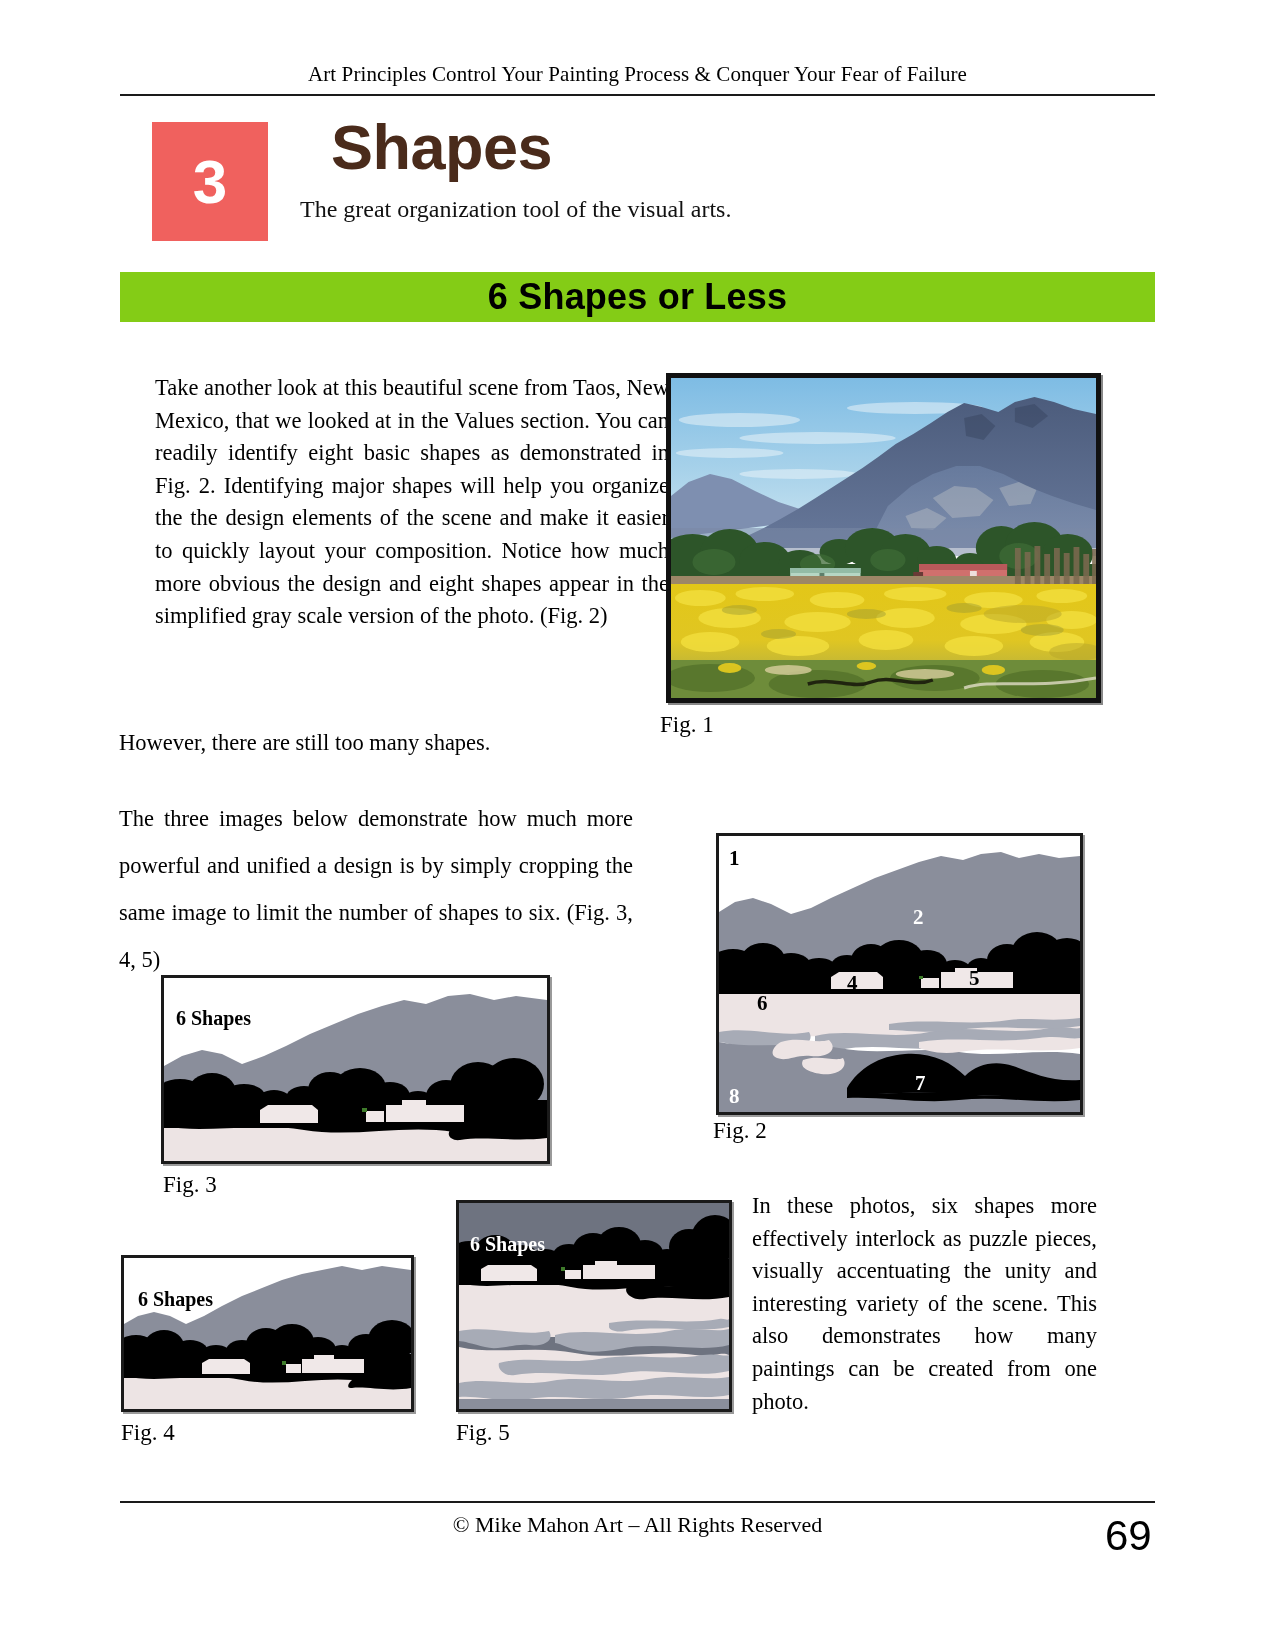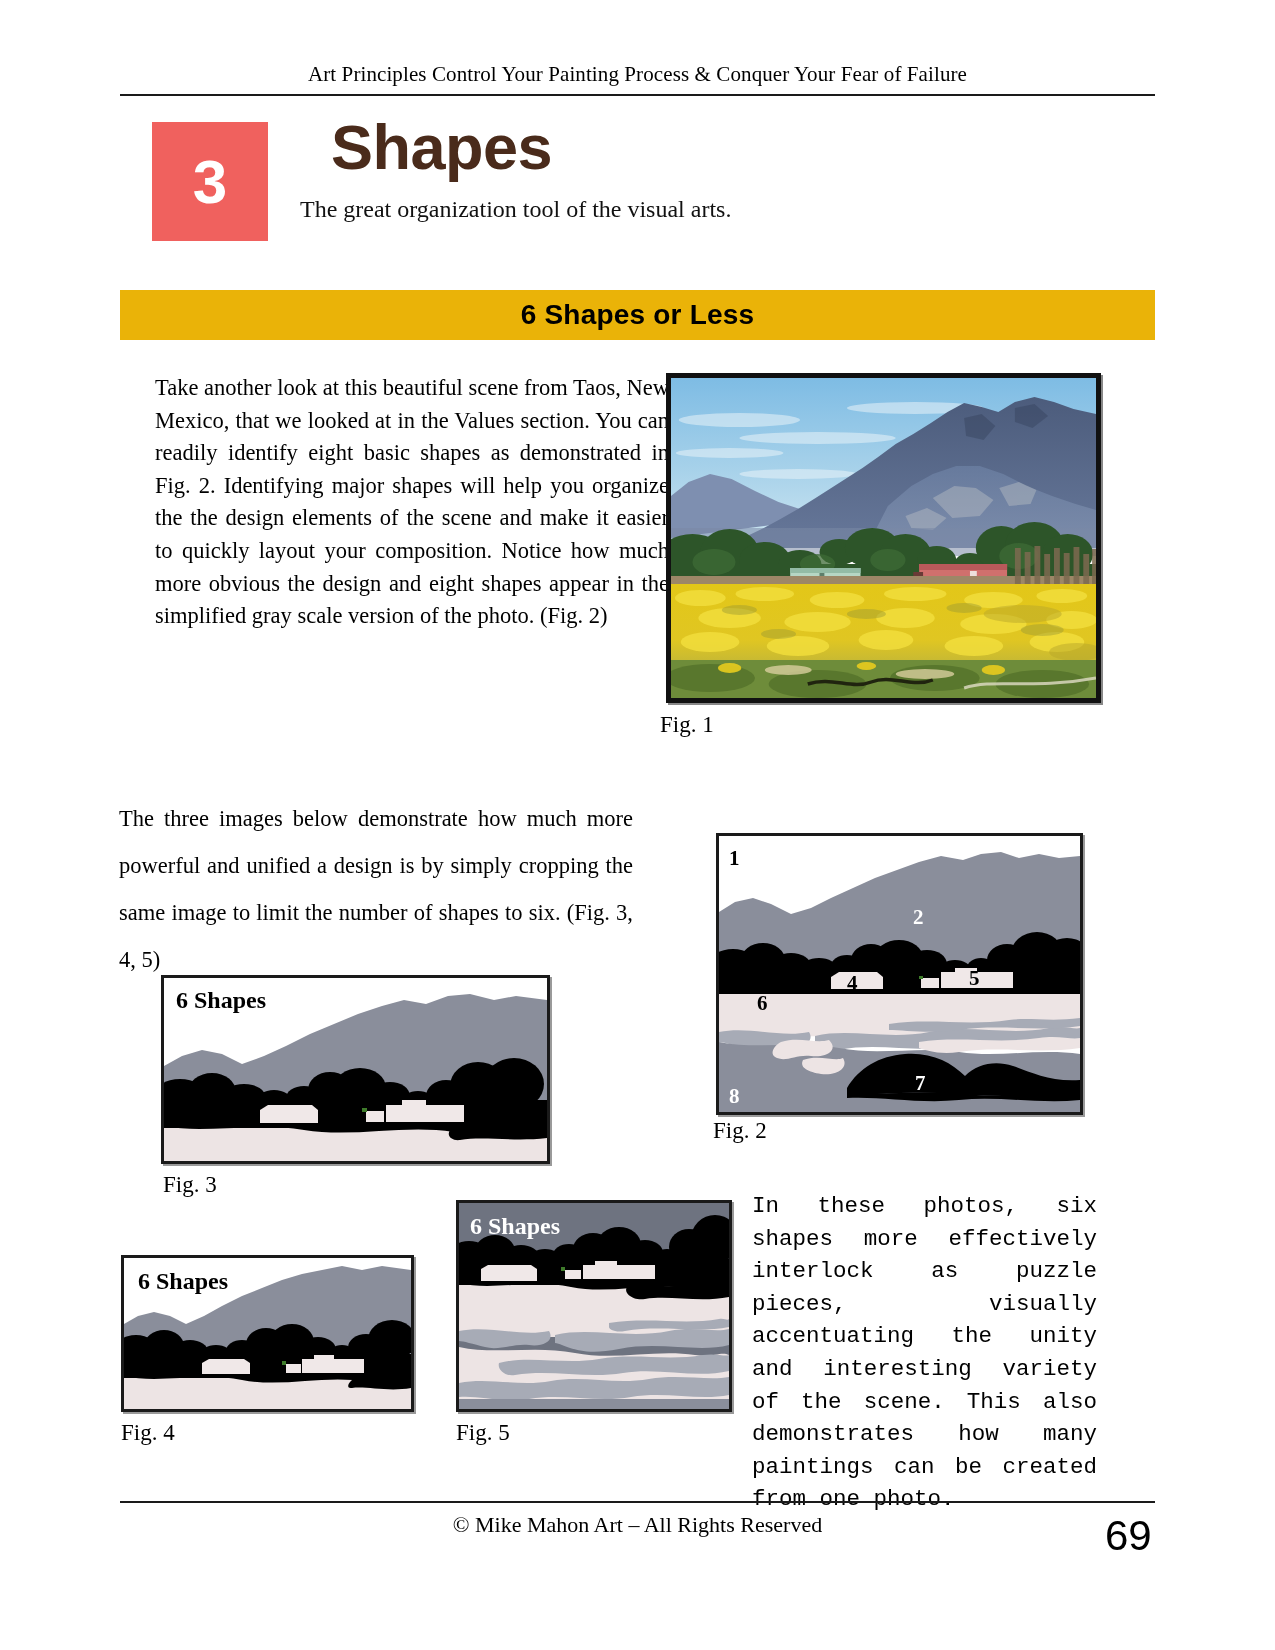--- a/index.html
+++ b/index.html
@@ -50,49 +50,47 @@
   .chapsub {
     position:absolute; left:300px; top:196px;
     font-family:"Liberation Serif", serif;
     font-size:24px;
     color:#111;
   }
 
   
   .sectionbar {
     position:absolute; left:120px; top:272px; width:1035px; height:50px;
-    background:#eab308;
+    background:#84cc16;
     font-family:"Liberation Sans", sans-serif;
     font-weight:bold;
-    font-size:28px;
+    font-size:36px;
     color:#000;
     text-align:center;
     line-height:50px;
     letter-spacing:0.2px;
-    margin-top:18px;
   }
 
   
   .col-left {
     position:absolute; left:119px; top:372px; width:514px;
     font-size:22.5px;
     line-height:32.6px;
     text-align:justify;
     text-justify:inter-word;
     margin-left:36px;
   }
   .col-left p { margin:0 0 31px 0; }
   .para-2 { position:absolute; left:119px; top:727px; width:514px; font-size:22.5px; line-height:32.6px; }
   .para-3 { position:absolute; left:119px; top:795px; width:514px; font-size:22.5px; line-height:47px; text-align:justify; }
 
   .col-right-text {
     position:absolute; left:752px; top:1190px; width:345px;
     font-size:22.5px; line-height:32.6px;
     text-align:justify;
-    font-family:Liberation Mono, monospace;
   }
 
   
   .cap { position:absolute; font-size:23px; }
 
   
   .figframe { position:absolute; box-sizing:border-box; overflow:hidden; }
   .figframe svg { display:block; width:100%; height:100%; }
 
   
@@ -123,24 +121,25 @@
   #fig5 {
     left:456px; top:1200px; width:276px; height:212px;
     border:3px solid #1a1a1a;
     box-shadow:2px 2px 0 #9a9a9a;
   }
 
   .figlabel {
     position:absolute;
     font-family:"Liberation Serif", serif;
     font-weight:bold;
-    font-size:24px;
+    font-size:20px;
     color:#000;
     z-index:5;
     pointer-events:none;
+    margin-top:20px;
   }
   .figlabel.white { color:#ffffff; }
 
   .shapenum {
     position:absolute;
     font-family:"Liberation Serif", serif;
     font-weight:bold;
     font-size:21px;
     z-index:6;
     pointer-events:none;
@@ -176,20 +175,21 @@
 
   <div class="chapbox">3</div>
   <div class="chaptitle">Shapes</div>
   <div class="chapsub">The great organization tool of the visual arts.</div>
 
   <div class="sectionbar">6 Shapes or Less</div>
 
   <div class="col-left">
     <p>Take another look at this beautiful scene from Taos, New Mexico, that we looked at in the Values section. You can readily identify eight basic shapes as demonstrated in Fig. 2. Identifying major shapes will help you organize the the design elements of the scene and make it easier to quickly layout your composition. Notice how much more obvious the design and eight shapes appear in the simplified gray scale version of the photo. (Fig. 2)</p>
   </div>
+  <div class="para-2">However, there are still too many shapes.</div>
   <div class="para-3">The three images below demonstrate how much more powerful and unified a design is by simply cropping the same image to limit the number of shapes to six. (Fig. 3, 4, 5)</div>
 
   <div class="col-right-text">In these photos, six shapes  more effectively interlock as puzzle pieces, visually accentuating the unity and interesting variety of the scene. This also demonstrates how many paintings can be created from one photo.</div>
 
   <div class="figframe" id="fig1">
     <svg viewBox="0 0 435 320" preserveAspectRatio="none">
       <defs>
         <linearGradient id="skyg" x1="0" y1="0" x2="0" y2="1">
           <stop offset="0%" stop-color="#7EBCE4"></stop>
           <stop offset="55%" stop-color="#A8D2EA"></stop>

